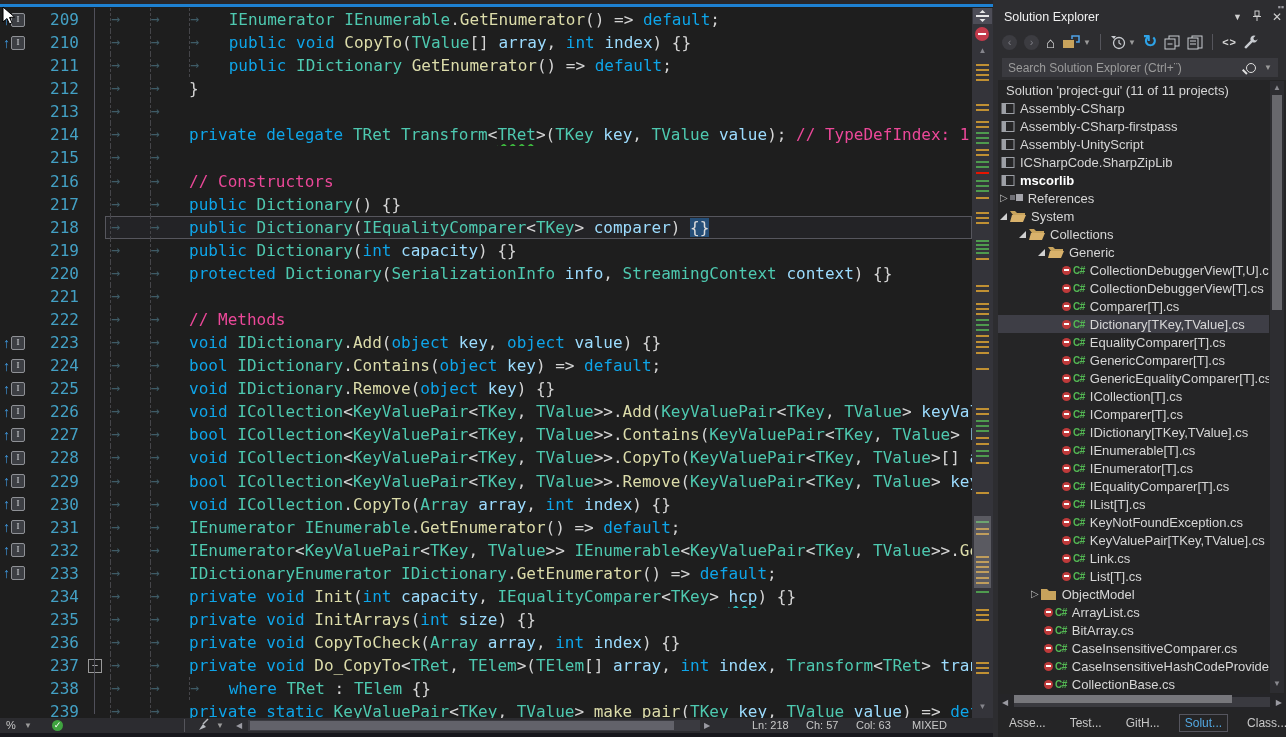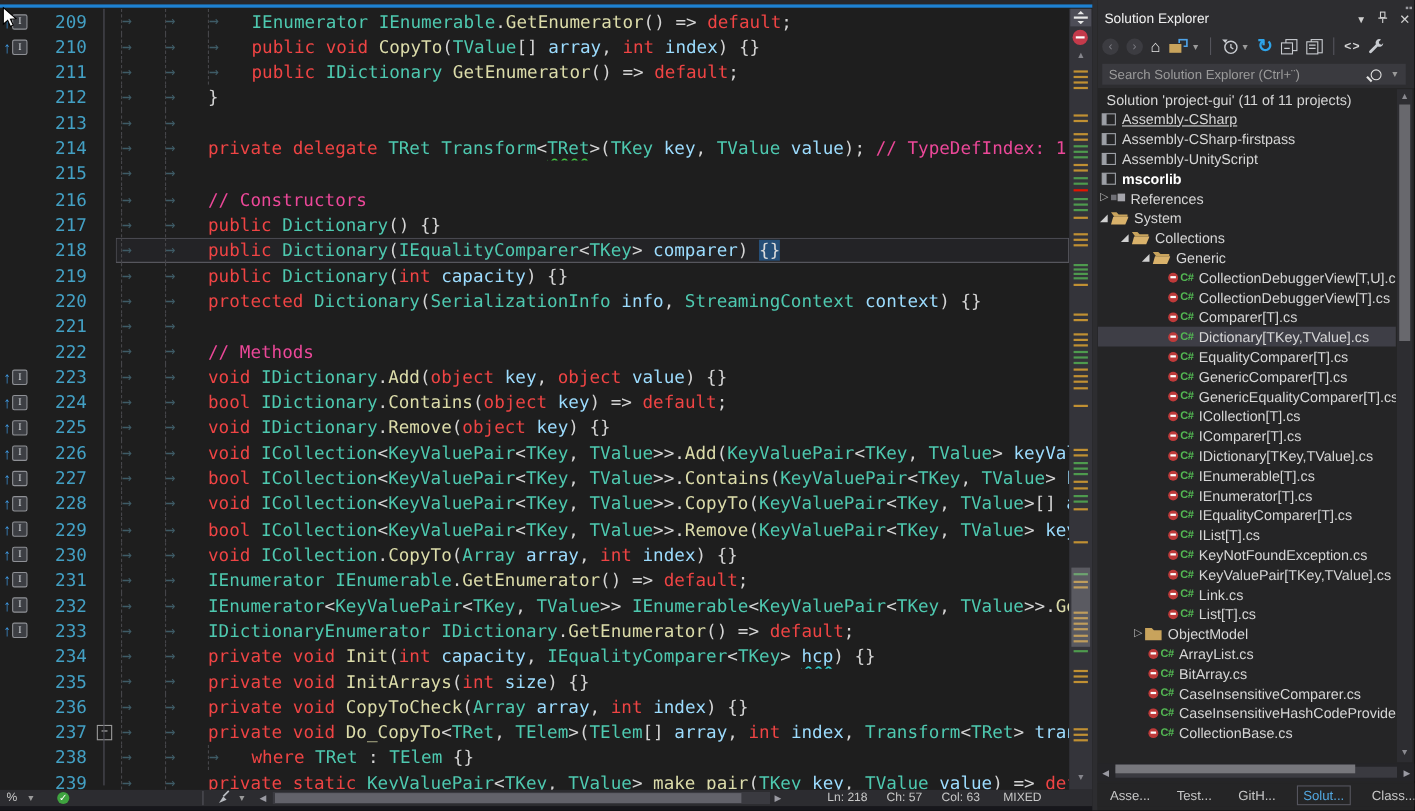--- a/index.html
+++ b/index.html
@@ -21,21 +21,21 @@
   .ed-num{width:46px;flex:none;text-align:right;color:#43a0c4;
           font:16px "DejaVu Sans Mono",monospace;line-height:23px;padding-right:4px;}
   .ed-fold{width:22px;flex:none;position:relative;}
   .fold-box{position:absolute;left:5px;top:5px;width:12px;height:12px;border:1px solid #9a9a9a;
             background:#1e1e1e;color:#cccccc;font-size:11px;line-height:10px;text-align:center;}
   .ed-code{flex:1;position:relative;font:16px "DejaVu Sans Mono",monospace;line-height:23px;
            white-space:pre;overflow:hidden;padding-left:5px;}
   .ed-code.cur{box-shadow:inset 0 0 0 1px #56565d;background:#232326;}
   .tb{display:inline-block;width:38.55px;color:#3e5b66;border-left:1px dashed #454549;font-size:15px;height:23px;vertical-align:top;}
   .mline{position:absolute;left:94px;top:8px;height:706px;width:1px;background:#50505a;}
-  .tk-k{color:#ef4444;} .tk-t{color:#4ec9b0;} .tk-m{color:#dcdcaa;}
+  .tk-k{color:#0ea5e9;} .tk-t{color:#4ec9b0;} .tk-m{color:#dcdcaa;}
   .tk-p{color:#9cdcfe;} .tk-c{color:#ec4899;} .tk-d{color:#d4d4d4;}
   .tk-sel{background:#264f78;color:#dcdcdc;}
   .tk-g{text-decoration-line:underline;text-decoration-style:wavy;text-decoration-color:#3fc23f;text-underline-offset:3px;}
   .tk-q{text-decoration-line:underline;text-decoration-style:wavy;text-decoration-color:#2ec8c8;text-underline-offset:3px;}
 
   
   #vsb{position:absolute;left:972px;top:8px;width:21px;height:710px;background:#34343a;}
   .splitgrip{position:absolute;left:1px;top:0;width:19px;height:16px;background:#4d4d57;display:flex;align-items:center;justify-content:center;}
   .redbadge{position:absolute;left:3px;top:19px;width:14px;height:14px;border-radius:50%;background:#c43a4b;}
   .redbadge::after{content:"";position:absolute;left:3px;top:6px;width:8px;height:2px;background:#fff;}
@@ -518,46 +518,55 @@
     <div class="se-search">
       <input type="text" placeholder="Search Solution Explorer (Ctrl+¨)" style="">
       <span class="mag"></span>
       <span class="caret" style="margin-right:6px;">▼</span>
     </div>
 
     <div id="se-tree">
         <div class="trow" style="padding-left: 3px;">
           <span class="lbl">Solution 'project-gui' (11 of 11 projects)</span>
         </div>
-        <div class="trow" style="padding-left: 3px; text-decoration: underline;">
-          <span class="picon">
-            <svg width="14" height="13">
-              <rect x="1" y="1.5" width="12" height="10" fill="none" stroke="#9da0a6"></rect>
-              <rect x="1" y="1.5" width="4" height="10" fill="#9da0a6"></rect>
-            </svg>
-          </span>
-          <span class="lbl">Assembly-CSharp</span>
-        </div>
         <div class="trow" style="padding-left: 3px;">
           <span class="picon">
             <svg width="14" height="13">
               <rect x="1" y="1.5" width="12" height="10" fill="none" stroke="#9da0a6"></rect>
               <rect x="1" y="1.5" width="4" height="10" fill="#9da0a6"></rect>
             </svg>
           </span>
-          <span class="lbl">Assembly-CSharp-firstpass</span>
+          <span class="lbl">Assembly-CSharp</span>
         </div>
         <div class="trow" style="padding-left: 3px;">
           <span class="picon">
             <svg width="14" height="13">
               <rect x="1" y="1.5" width="12" height="10" fill="none" stroke="#9da0a6"></rect>
               <rect x="1" y="1.5" width="4" height="10" fill="#9da0a6"></rect>
             </svg>
           </span>
+          <span class="lbl">Assembly-CSharp-firstpass</span>
+        </div>
+        <div class="trow" style="padding-left: 3px;">
+          <span class="picon">
+            <svg width="14" height="13">
+              <rect x="1" y="1.5" width="12" height="10" fill="none" stroke="#9da0a6"></rect>
+              <rect x="1" y="1.5" width="4" height="10" fill="#9da0a6"></rect>
+            </svg>
+          </span>
           <span class="lbl">Assembly-UnityScript</span>
+        </div>
+        <div class="trow" style="padding-left: 3px;">
+          <span class="picon">
+            <svg width="14" height="13">
+              <rect x="1" y="1.5" width="12" height="10" fill="none" stroke="#9da0a6"></rect>
+              <rect x="1" y="1.5" width="4" height="10" fill="#9da0a6"></rect>
+            </svg>
+          </span>
+          <span class="lbl">ICSharpCode.SharpZipLib</span>
         </div>
         <div class="trow bold" style="padding-left: 3px;">
           <span class="picon">
             <svg width="14" height="13">
               <rect x="1" y="1.5" width="12" height="10" fill="none" stroke="#9da0a6"></rect>
               <rect x="1" y="1.5" width="4" height="10" fill="#9da0a6"></rect>
             </svg>
           </span>
           <span class="lbl">mscorlib</span>
         </div>

